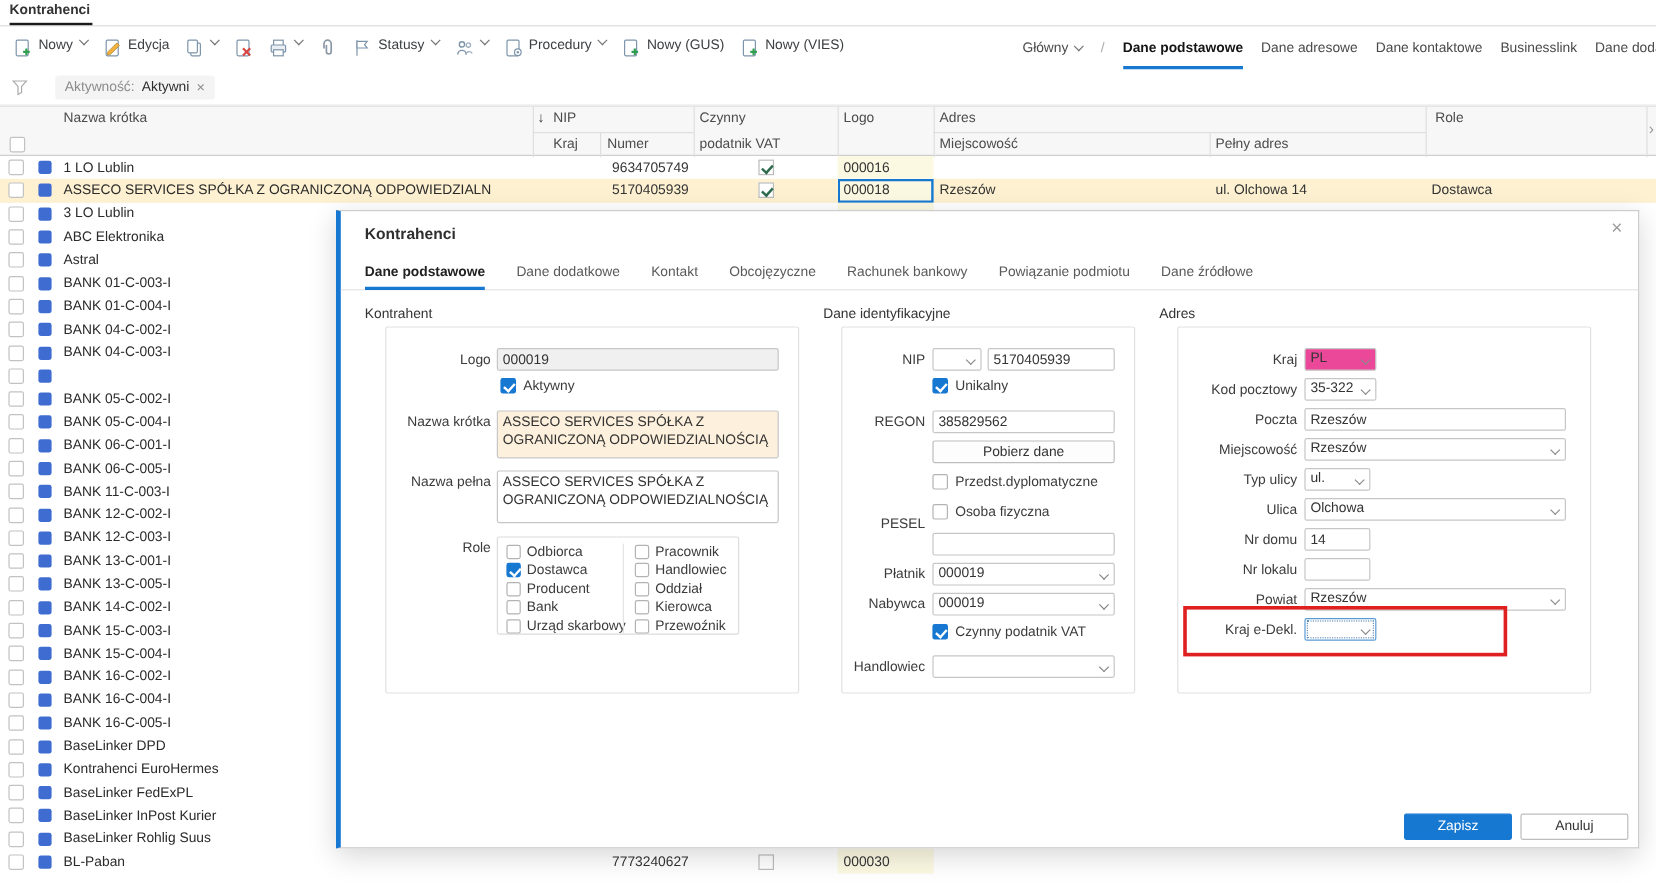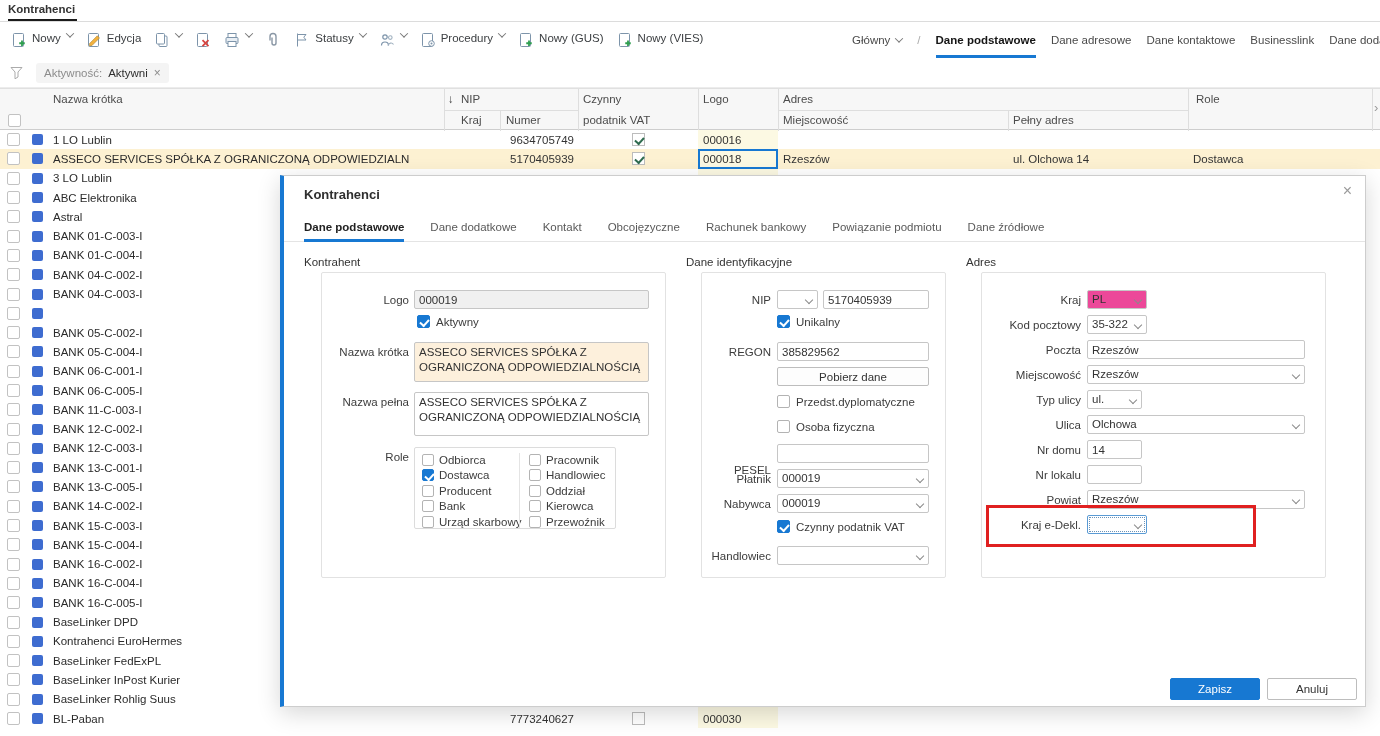--- a/index.html
+++ b/index.html
@@ -17,21 +17,21 @@
 .chev{width:6px;height:6px;border-right:1.4px solid #777;border-bottom:1.4px solid #777;transform:rotate(45deg) translate(-1px,-1px);display:inline-block;margin-left:1px;flex:none}
 .ticon{display:inline-block;width:16px;height:16px;flex:none}
 
 
 #viewnav{position:absolute;left:852px;top:22px;width:528px;height:36px;display:flex;align-items:center;gap:15px;overflow:hidden;white-space:nowrap}
 .vtab{display:flex;align-items:center;height:36px;color:#4a4a4a;flex:none}
 .vtab.active{color:#151515;font-weight:bold;box-shadow:inset 0 -3px 0 #1778d2}
 .vsep{color:#aaa;flex:none}
 
 
-#filterbar{position:absolute;left:0;top:58px;width:1380px;height:30px;display:flex;align-items:center;gap:12px;padding-left:9px;border-bottom:1px solid #ececec}
+#filterbar{position:absolute;left:0;top:58px;width:1380px;height:30px;display:flex;align-items:center;gap:22px;padding-left:9px;border-bottom:1px solid #ececec}
 #filterchip{display:flex;align-items:center;gap:6px;background:#f4f4f4;border-radius:3px;padding:3px 8px}
 #filterchip .flab{color:#8c8c8c}
 #filterchip .fval{color:#2f2f2f}
 #filterchip .fx{color:#8c8c8c;font-size:12px}
 
 
 #thead{position:absolute;left:0;top:88px;width:1380px;height:42px;background:#f7f7f7;border-top:1px solid #e0e0e0;border-bottom:1px solid #cecece;color:#4c4c4c}
 .hc{position:absolute;white-space:nowrap}
 .hline-v{position:absolute;width:1px;background:#dedede}
 .hline-h{position:absolute;height:1px;background:#dedede}
@@ -821,21 +821,21 @@
     <input class="minput" style="left: 539px; top: 114px; width: 106px;" value="5170405939">
     <span class="mcb abs on" style="left:493px;top:139px"></span>
     <span class="cblabel abs" style="left:512px;top:140px">Unikalny</span>
     <div class="flabel" style="left:402px;top:170px">REGON</div>
     <input class="minput" style="left: 493px; top: 166px; width: 152px;" value="385829562">
     <button class="mbtn" style="left:493px;top:191px;width:152px">Pobierz dane</button>
     <span class="mcb abs" style="left:493px;top:219px"></span>
     <span class="cblabel abs" style="left:512px;top:220px">Przedst.dyplomatyczne</span>
     <span class="mcb abs" style="left:493px;top:244px"></span>
     <span class="cblabel abs" style="left:512px;top:245px">Osoba fizyczna</span>
-    <div class="flabel" style="left:402px;top:288px">PESEL</div>
+    <div class="flabel" style="left:402px;top:255px">PESEL</div>
     <input class="minput" style="left: 493px; top: 268px; width: 152px;" value="">
     <div class="flabel" style="left:402px;top:297px">Płatnik</div>
     <div class="msel" style="left:493px;top:293px;width:152px"><span>000019</span></div>
     <div class="flabel" style="left:402px;top:322px">Nabywca</div>
     <div class="msel" style="left:493px;top:318px;width:152px"><span>000019</span></div>
     <span class="mcb abs on" style="left:493px;top:344px"></span>
     <span class="cblabel abs" style="left:512px;top:345px">Czynny podatnik VAT</span>
     <div class="flabel" style="left:402px;top:374px">Handlowiec</div>
     <div class="msel" style="left:493px;top:370px;width:152px"><span></span></div>
 

